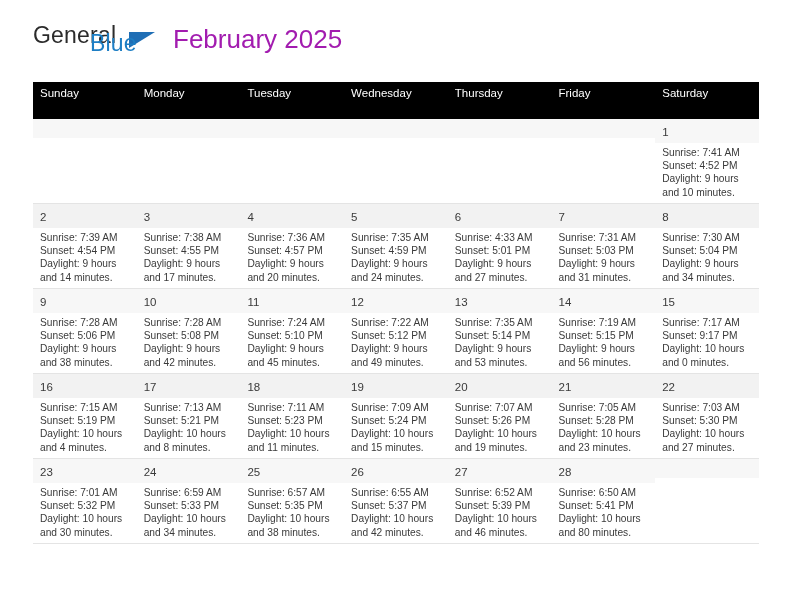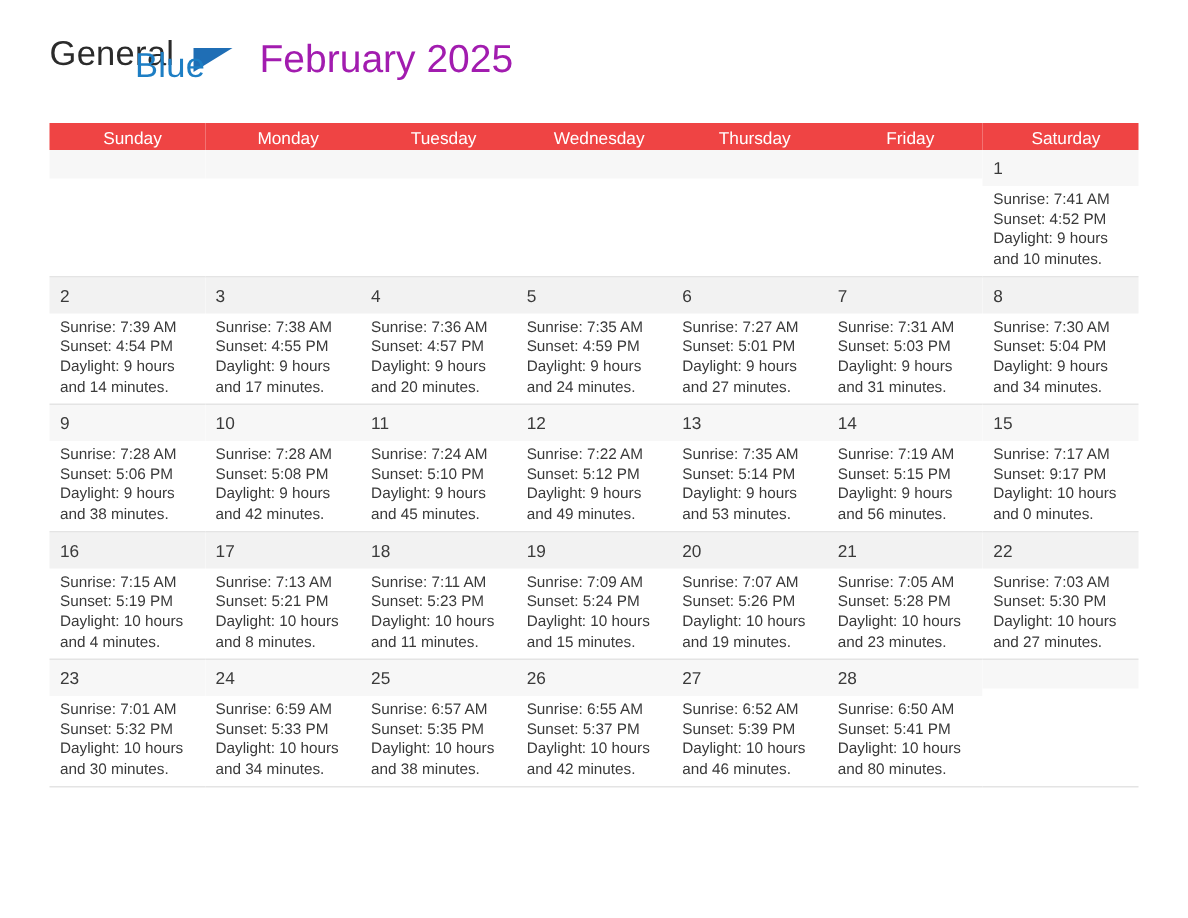--- a/index.html
+++ b/index.html
@@ -80,26 +80,26 @@
   }
 
   
   table.calendar {
     width: 726px;
     border-collapse: collapse;
     table-layout: fixed;
     margin-top: 10px;
   }
   table.calendar th {
-    background: #ef4444;
+    background: #000000;
     color: #ffffff;
     font-size: 11.5px;
     font-weight: normal;
-    text-align: center;
-    padding: 5px 0 1px 7px;
+    text-align: left;
+    padding: 5px 0 20px 7px;
     height: 12px;
     border: none;
   }
   table.calendar td {
     vertical-align: top;
     height: 84px;
     padding: 0;
     border: none;
     border-bottom: 1px solid #e2e2e2;
     background: #ffffff;
@@ -241,21 +241,21 @@
                 <div>Sunset: 4:59 PM</div>
                 <div>Daylight: 9 hours</div>
                 <div>and 24 minutes.</div>
               </div>
             </div>
           </td>
           <td class="shaded">
             <div class="cell-inner">
               <div class="daynum-bar"><span class="daynum">6</span></div>
               <div class="details">
-                <div>Sunrise: 7:27 AM</div>
+                <div>Sunrise: 4:33 AM</div>
                 <div>Sunset: 5:01 PM</div>
                 <div>Daylight: 9 hours</div>
                 <div>and 27 minutes.</div>
               </div>
             </div>
           </td>
           <td class="shaded">
             <div class="cell-inner">
               <div class="daynum-bar"><span class="daynum">7</span></div>
               <div class="details">

